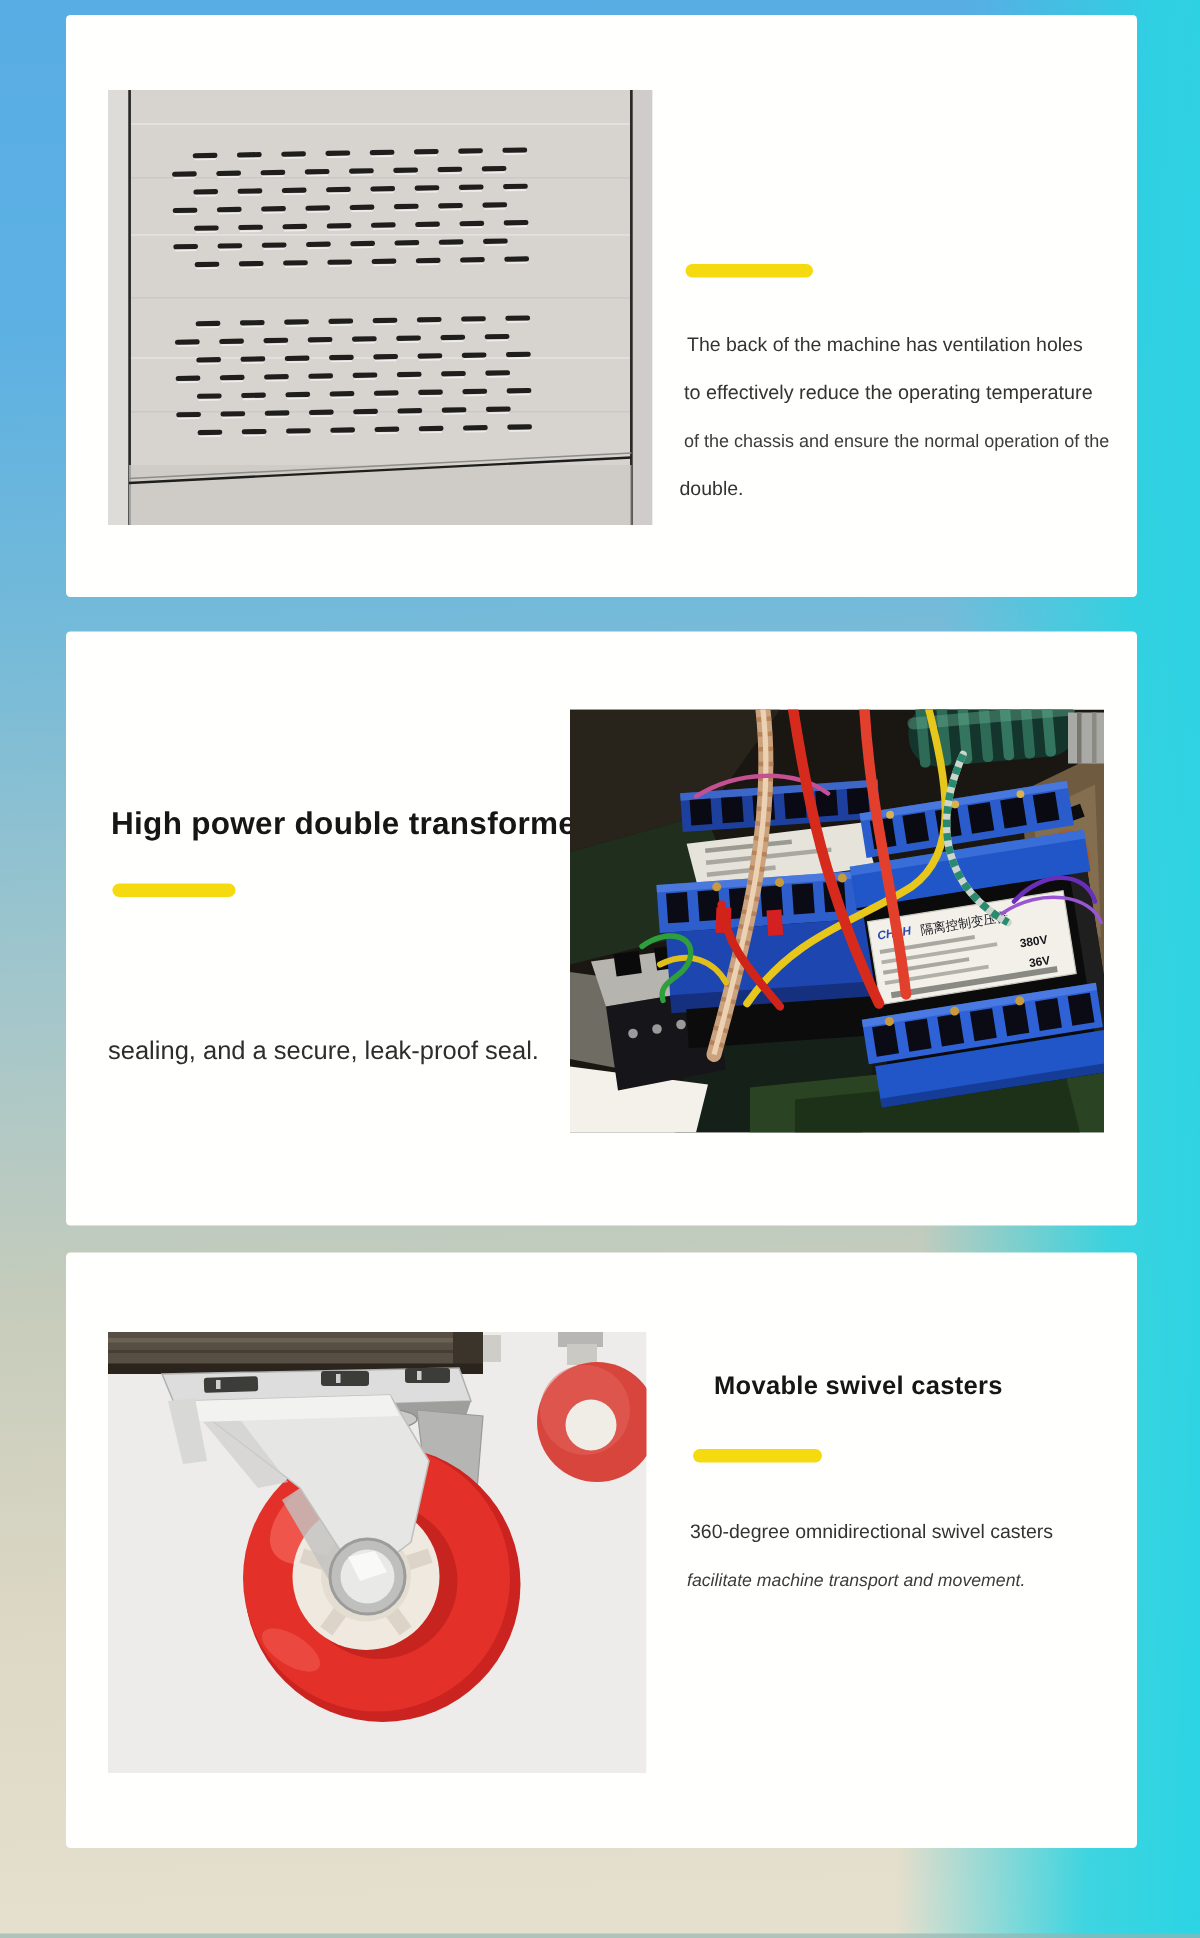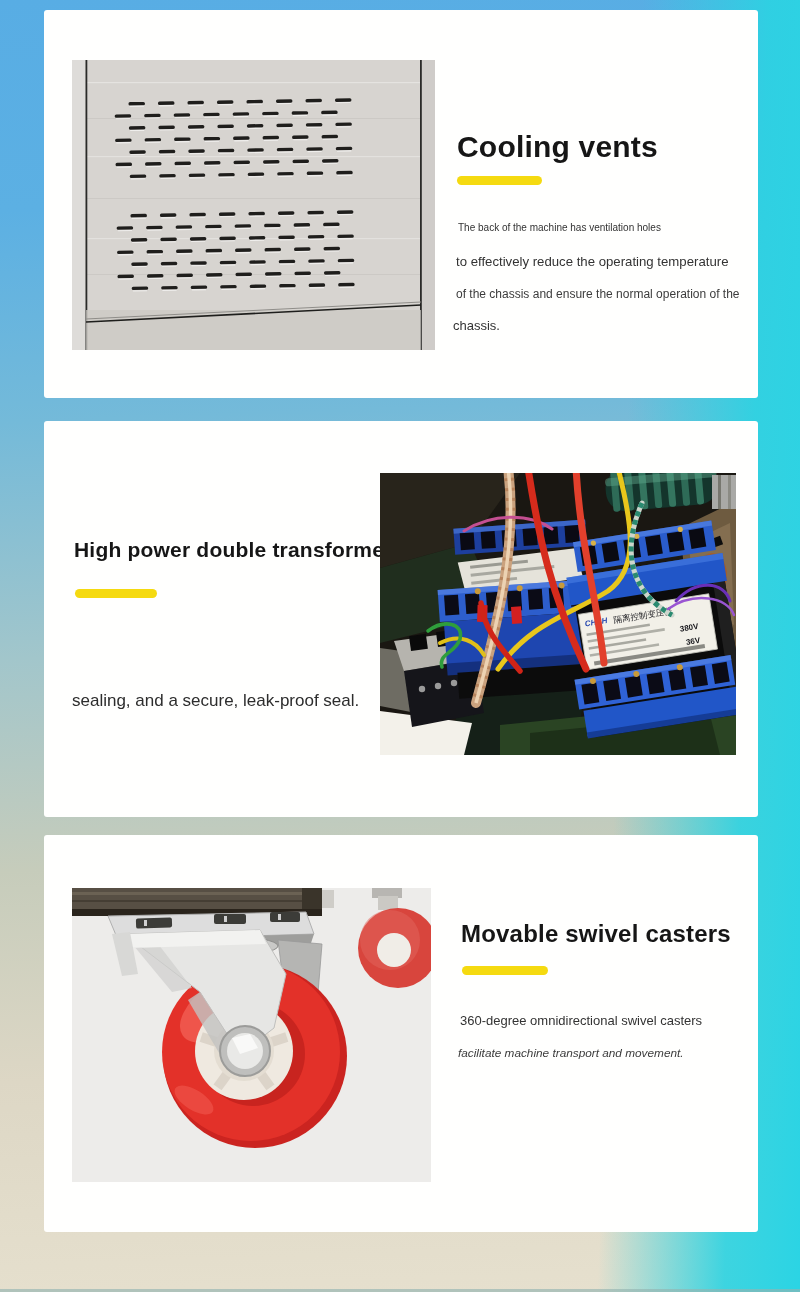--- a/index.html
+++ b/index.html
@@ -12,27 +12,27 @@
   }
   .card{position:absolute;left:44px;width:714px;background:#fffffe;border-radius:3px;}
   #card-1{top:10px;height:388px;}
   #card-2{top:421px;height:396px;}
   #card-3{top:835px;height:397px;}
   .photo{position:absolute;}
   .photo svg{display:block;}
   .title{position:absolute;font-weight:600;color:#161616;white-space:nowrap;letter-spacing:.2px;line-height:1.1;}
   #card-1 .title{left:413px;top:95px;font-size:30px;}
   #card-2 .title{left:30px;top:100px;font-size:21px;}
-  #card-3 .title{left:417px;top:66px;font-size:24px;}
+  #card-3 .title{left:432px;top:66px;font-size:17px;}
   .accent-bar{position:absolute;height:9px;border-radius:4.5px;background:#f5da10;}
   #bar-1{left:413px;top:166px;width:85px;}
   #bar-2{left:31px;top:168px;width:82px;}
   #bar-3{left:418px;top:131px;width:86px;}
   .line{position:absolute;white-space:nowrap;color:#333;}
-  .s1-l1{left:414px;top:212px;font-size:10px;}
+  .s1-l1{left:414px;top:212px;font-size:13px;}
   .s1-l2{left:412px;top:244px;font-size:13.2px;}
   .s1-l3{left:412px;top:277px;font-size:12px;color:#3c3c3c;}
   .s1-l4{left:409px;top:308px;font-size:13px;}
   .s2-l1{left:30px;top:208px;font-size:15.5px;color:#2d2d2d;}
   .s2-l2{left:28px;top:270px;font-size:17px;color:#2d2d2d;}
   .s3-l1{left:416px;top:178px;font-size:13px;}
   .s3-l2{left:414px;top:211px;font-size:11.8px;color:#3c3c3c;font-style:italic;}
   .bottom-edge{position:absolute;left:0;top:1289px;width:800px;height:3px;background:#93b4b0;opacity:.65;}
 </style>
 </head>
@@ -281,26 +281,25 @@
           <rect x="236" y="228.29999999999998" width="14.5" height="1.1" rx="0.5" fill="#ffffff" opacity="0.6"></rect>
           <rect x="264.5" y="224.6" width="16.5" height="3.4" rx="1.6" fill="#1f1e1c"></rect>
           <rect x="265.5" y="228.29999999999998" width="14.5" height="1.1" rx="0.5" fill="#ffffff" opacity="0.6"></rect>
         </g>
 
       <rect x="14" y="250" width="335" height="40" fill="#ccc9c4" opacity="0.75"></rect>
       <path d="M14 259 L349 242" stroke="#8f8d89" stroke-width="1" fill="none"></path>
       <path d="M14 262 L349 245" stroke="#1e1e1c" stroke-width="1.6" fill="none"></path>
     </svg>
   </div>
-  <h2 class="title">Cooling vents</h2>
   <div class="accent-bar" id="bar-1"></div>
   <div class="line s1-l1">The back of the machine has ventilation holes</div>
   <div class="line s1-l2">to effectively reduce the operating temperature</div>
   <div class="line s1-l3">of the chassis and ensure the normal operation of the</div>
-  <div class="line s1-l4">chassis.</div>
+  <div class="line s1-l4">double.</div>
 </section>
 
 <section class="card" id="card-2">
   <h2 class="title">High power double transformer</h2>
   <div class="accent-bar" id="bar-2"></div>
   <div class="line s2-l2">sealing, and a secure, leak-proof seal.</div>
   <div class="photo" style="left:336px;top:52px;">
     <svg width="356" height="282" viewBox="0 0 356 282">
       <rect x="0" y="0" width="356" height="282" fill="#1a1712"></rect>
       <polygon points="0,0 140,0 90,70 0,95" fill="#28241b"></polygon>

